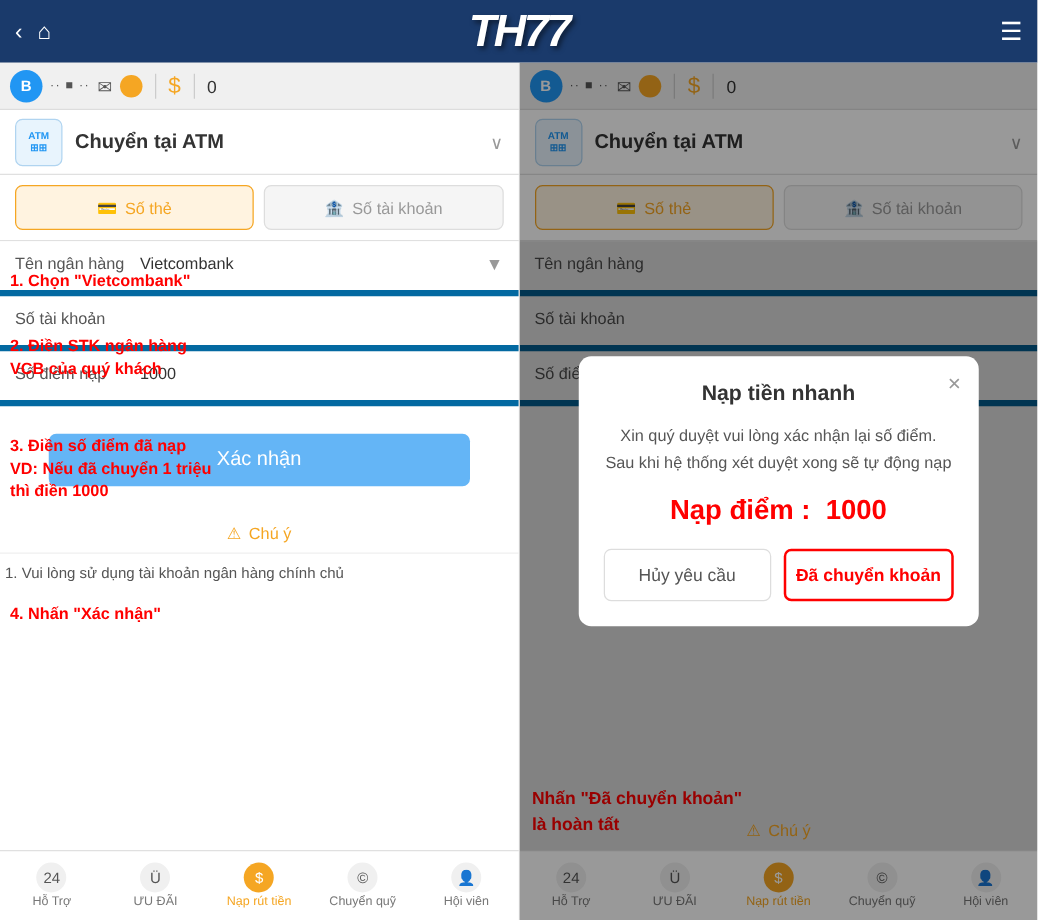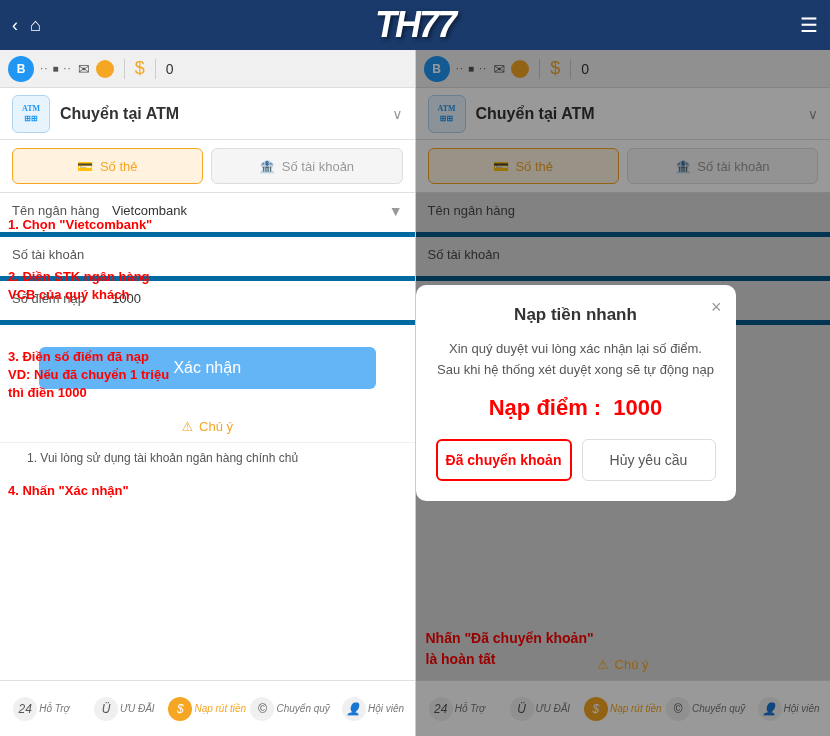--- a/index.html
+++ b/index.html
@@ -162,21 +162,20 @@
       border: 1px solid #b0d4f0;
       border-radius: 6px;
       display: flex;
       align-items: center;
       justify-content: center;
       font-size: 10px;
       font-weight: bold;
       color: #2196F3;
       text-align: center;
       line-height: 1.2;
-      font-family: Liberation Serif, serif;
     }
     .app-header-title {
       font-size: 16px;
       font-weight: 600;
       color: #333;
       flex: 1;
     }
     .header-chevron {
       color: #999;
       font-size: 14px;
@@ -275,27 +274,26 @@
     .bottom-nav {
       background: white;
       border-top: 1px solid #e0e0e0;
       height: 56px;
       display: flex;
       align-items: center;
     }
     .bottom-nav-item {
       flex: 1;
       display: flex;
-      flex-direction: row;
+      flex-direction: column;
       align-items: center;
       justify-content: center;
       gap: 2px;
       cursor: pointer;
       height: 100%;
-      font-style: italic;
     }
     .bottom-nav-item .nav-icon-circle {
       width: 24px;
       height: 24px;
       border-radius: 50%;
       background: #f0f0f0;
       display: flex;
       align-items: center;
       justify-content: center;
       font-size: 12px;
@@ -314,20 +312,21 @@
     }
 
     
     .modal-overlay {
       position: absolute;
       top: 0; left: 0; right: 0; bottom: 0;
       background: rgba(0,0,0,0.4);
       z-index: 20;
       display: flex;
       align-items: center;
+      justify-content: center;
     }
     .modal-box {
       background: white;
       border-radius: 10px;
       width: 320px;
       padding: 20px;
       position: relative;
     }
     .modal-title {
       text-align: center;
@@ -517,21 +516,21 @@
             <button class="confirm-btn">
               <span>Xác nhận</span>
             </button>
           </div>
 
           <div class="warning-row">
             <span>⚠</span>
             <span>Chú ý</span>
           </div>
 
-          <div style="padding: 8px 27px; font-size: 12px; color: #555; border-top: 1px solid #f0f0f0;">
+          <div style="padding: 8px 4px; font-size: 12px; color: #555; border-top: 1px solid #f0f0f0;">
             <span>1. Vui lòng sử dụng tài khoản ngân hàng chính chủ</span>
           </div>
         </div>
 
         <div class="left-panel-annotations">
           <div class="ann-1">1. Chọn "Vietcombank"</div>
           <div class="ann-2" style="white-space: pre-line;">2. Điền STK ngân hàng
 VCB của quý khách</div>
           <div class="ann-3" style="white-space: pre-line;">3. Điền số điểm đã nạp
 VD: Nếu đã chuyển 1 triệu
@@ -630,26 +629,26 @@
             <span class="modal-close">×</span>
             <div class="modal-body">
               <div>Xin quý duyệt vui lòng xác nhận lại số điểm.</div>
               <div>Sau khi hệ thống xét duyệt xong sẽ tự động nạp</div>
             </div>
             <div class="modal-points">
               <span>Nạp điểm :</span>
               <span style="color:red;font-size:22px;font-weight:bold;margin-left:8px;">1000</span>
             </div>
             <div class="modal-buttons">
+              <button class="modal-btn cancel">
+                <span>Hủy yêu cầu</span>
+              </button>
               <button class="modal-btn confirm">
                 <span>Đã chuyển khoản</span>
               </button>
-              <button class="modal-btn cancel">
-                <span>Hủy yêu cầu</span>
-              </button>
             </div>
           </div>
         </div>
 
         <div style="position: absolute; bottom: 66px; left: 10px; z-index: 5; pointer-events: none;">
           <div style="color: red; font-size: 14px; font-weight: 700; line-height: 1.5; white-space: pre-line;">Nhấn "Đã chuyển khoản"
 là hoàn tất</div>
         </div>
 
         <div class="warning-row" style="position: absolute; bottom: 56px; width: 100%;">

